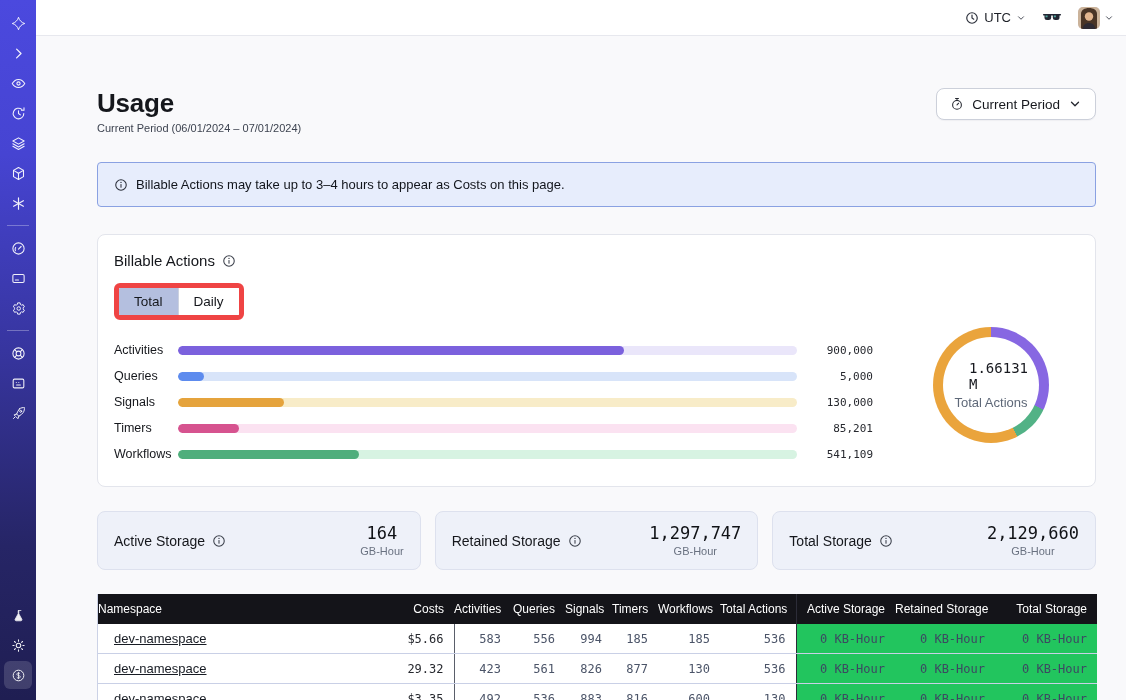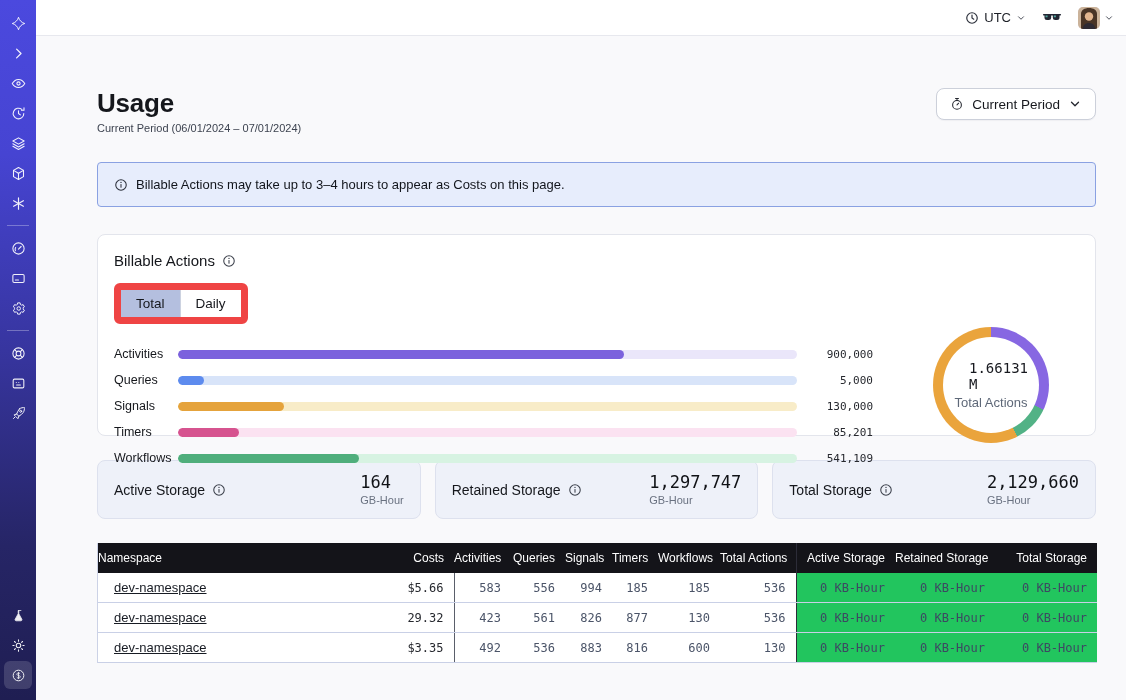--- a/index.html
+++ b/index.html
@@ -34,23 +34,23 @@
                 border-radius:8px; height:32px; padding:0 13px; font-size:13.5px; font-weight:500;
                 color:#16181d; cursor:pointer; box-shadow:0 1px 1px rgba(20,20,40,.04); }
   .period-btn svg { width:14px; height:14px; color:#23262e; }
 
   .banner { margin-top:28px; background:#e7edfc; border:1px solid #8aa1e2; border-radius:4px;
             height:45px; display:flex; align-items:center; gap:8px; padding:0 16px; font-size:13px; color:#12151c; }
   .info-i { width:14px; height:14px; color:#2b2f3a; flex-shrink:0; }
 
   
   .card { margin-top:27px; background:#fff; border:1px solid #e3e5ec; border-radius:8px;
-          padding:17px 16px 22px; position:relative; height:202px; }
+          padding:17px 16px 22px; position:relative; height:253px; }
   .card-title { display:flex; align-items:center; gap:7px; font-size:15px; font-weight:500; color:#15171c; }
-  .tabs { display:inline-flex; margin-top:14px; border:7px solid #ef4444; border-radius:6px; overflow:hidden; background:#fff; }
+  .tabs { display:inline-flex; margin-top:14px; border:5px solid #ef4444; border-radius:6px; overflow:hidden; background:#fff; }
   .tab { padding:6px 15px; font-size:13.5px; color:#15171c; cursor:pointer; background:#fff; border:none; font-family:inherit; }
   .tab.active { background:#b4bfdf; }
   .tab + .tab { border-left:1px solid #ccd2e0; }
 
   .bars { margin-top:17px; margin-right:206px; }
   .bar-row { display:grid; grid-template-columns:64px 1fr 76px; align-items:center; height:26px; }
   .bar-label { font-size:12.5px; color:#15171c; }
   .bar-track { height:9px; border-radius:5px; position:relative; overflow:hidden; }
   .bar-fill { position:absolute; left:0; top:0; bottom:0; border-radius:5px; }
   .bar-value { font-family:"DejaVu Sans Mono",monospace; font-size:11px; color:#26282e; text-align:right; }
@@ -60,21 +60,21 @@
   .donut-hole { position:absolute; inset:10px; background:#fff; border-radius:50%;
                 display:flex; flex-direction:column; align-items:center; justify-content:center; gap:3px; }
   .donut-total { font-family:"DejaVu Sans Mono",monospace; font-size:14px; color:#17191f;margin-left:26px; }
   .donut-label { font-size:13px; color:#5e6878; }
 
   
   .storage-row { display:flex; gap:14px; margin-top:24px; }
   .storage-card { flex:1; height:59px; background:#eef1f9; border:1px solid #dde1ee; border-radius:8px;
                   display:flex; align-items:center; justify-content:space-between; padding:0 16px; }
   .storage-label { display:flex; align-items:center; gap:7px; font-size:14px; color:#15171c; }
-  .storage-val { text-align:left; }
+  .storage-val { text-align:center; }
   .storage-num { font-family:"DejaVu Sans Mono",monospace; font-size:17px; color:#101216; line-height:1.1; }
   .storage-unit { font-size:11px; color:#697180; margin-top:2px; }
 
   
   .table-wrap { margin-top:24px; border-left:1px solid #ccd2e6; border-right:1px solid #ccd2e6; }
   table { width:100%; border-collapse:collapse; table-layout:fixed; }
   thead th { background:#141419; color:#fff; font-size:12px; font-weight:500; padding:8px 10px 8px 0; text-align:right; white-space:nowrap; }
   thead th.c-ns { text-align:left; padding-left:0; }
   tbody td { background:#fff; border-bottom:1px solid #c9d0e6; font-size:12px; padding:7px 10px 7px 0;
              text-align:right; white-space:nowrap; }

